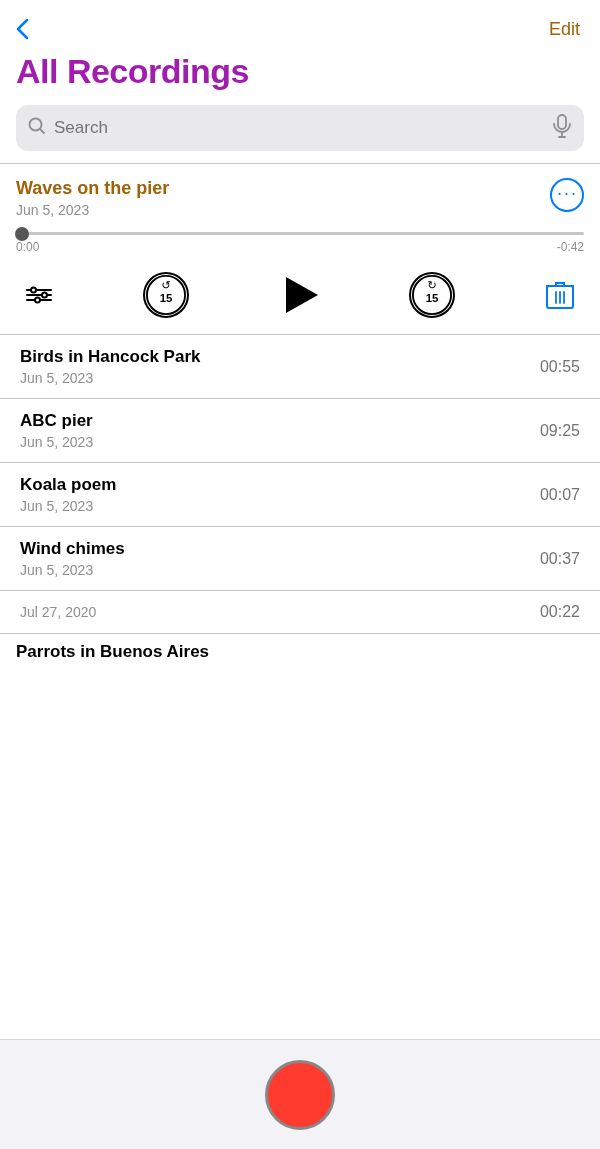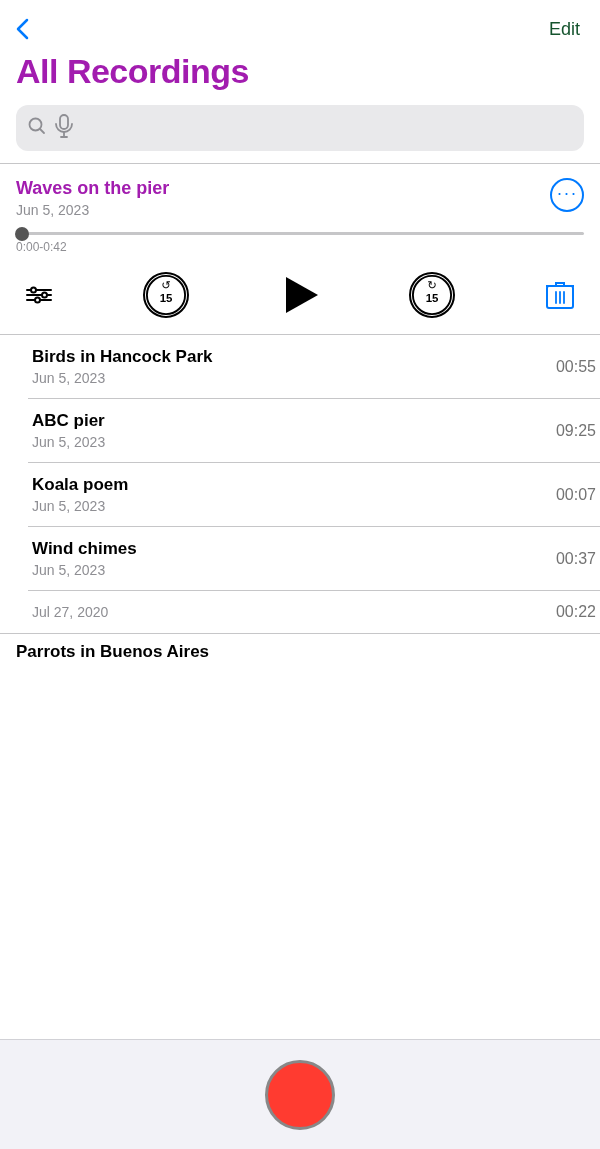--- a/index.html
+++ b/index.html
@@ -24,21 +24,21 @@
 
     .back-btn {
       color: #007AFF;
       font-size: 22px;
       cursor: pointer;
       display: flex;
       align-items: center;
     }
 
     .edit-btn {
-      color: #14532d;
+      color: #a16207;
       font-size: 18px;
       cursor: pointer;
       font-weight: 400;
     }
 
     
     .page-title {
       font-size: 34px;
       font-weight: 700;
       color: #a21caf;
@@ -90,21 +90,21 @@
 
     .recording-expanded-top {
       display: flex;
       justify-content: space-between;
       align-items: flex-start;
     }
 
     .recording-title {
       font-size: 18px;
       font-weight: 600;
-      color: #a21caf;
+      color: #a16207;
       margin-bottom: 3px;
     }
 
     .recording-date {
       font-size: 14px;
       color: #8E8E93;
     }
 
     .more-btn {
       width: 34px;
@@ -153,21 +153,21 @@
       background: #555555;
       border-radius: 50%;
       position: absolute;
       top: 50%;
       left: 1%;
       transform: translate(-50%, -50%);
     }
 
     .progress-times {
       display: flex;
-      justify-content: flex-start;
+      justify-content: space-between;
       margin-top: 5px;
       font-size: 12px;
       color: #8E8E93;
     }
 
     
     .playback-controls {
       display: flex;
       justify-content: space-between;
       align-items: center;
@@ -249,24 +249,23 @@
       align-items: center;
       justify-content: center;
       color: #007AFF;
     }
 
     
     .recording-item {
       display: flex;
       justify-content: space-between;
       align-items: center;
-      padding: 12px 4px;
+      padding: 12px 20px;
       border-bottom: 1px solid #C6C6C8;
       cursor: pointer;
-      margin-left: 28px;
     }
 
     .recording-item:last-child {
       border-bottom: none;
     }
 
     .item-left .item-title {
       font-size: 17px;
       font-weight: 600;
       color: #000000;
@@ -343,20 +342,21 @@
 
   <div class="page-title">All Recordings</div>
 
   <div class="search-container">
     <span class="search-icon-svg">
       <svg width="18" height="18" viewBox="0 0 18 18" fill="none">
         <circle cx="7.5" cy="7.5" r="6" stroke="#8E8E93" stroke-width="1.8"></circle>
         <path d="M12 12L16 16" stroke="#8E8E93" stroke-width="1.8" stroke-linecap="round"></path>
       </svg>
     </span>
+    <input class="search-input" type="text" placeholder="Search" style="">
     <span class="mic-icon">
       <svg width="20" height="24" viewBox="0 0 20 24" fill="none">
         <rect x="6" y="1" width="8" height="14" rx="4" stroke="#8E8E93" stroke-width="1.8"></rect>
         <path d="M2 10c0 4.418 3.582 8 8 8s8-3.582 8-8" stroke="#8E8E93" stroke-width="1.8" stroke-linecap="round"></path>
         <line x1="10" y1="18" x2="10" y2="23" stroke="#8E8E93" stroke-width="1.8" stroke-linecap="round"></line>
         <line x1="7" y1="23" x2="13" y2="23" stroke="#8E8E93" stroke-width="1.8" stroke-linecap="round"></line>
       </svg>
     </span>
   </div>
 

